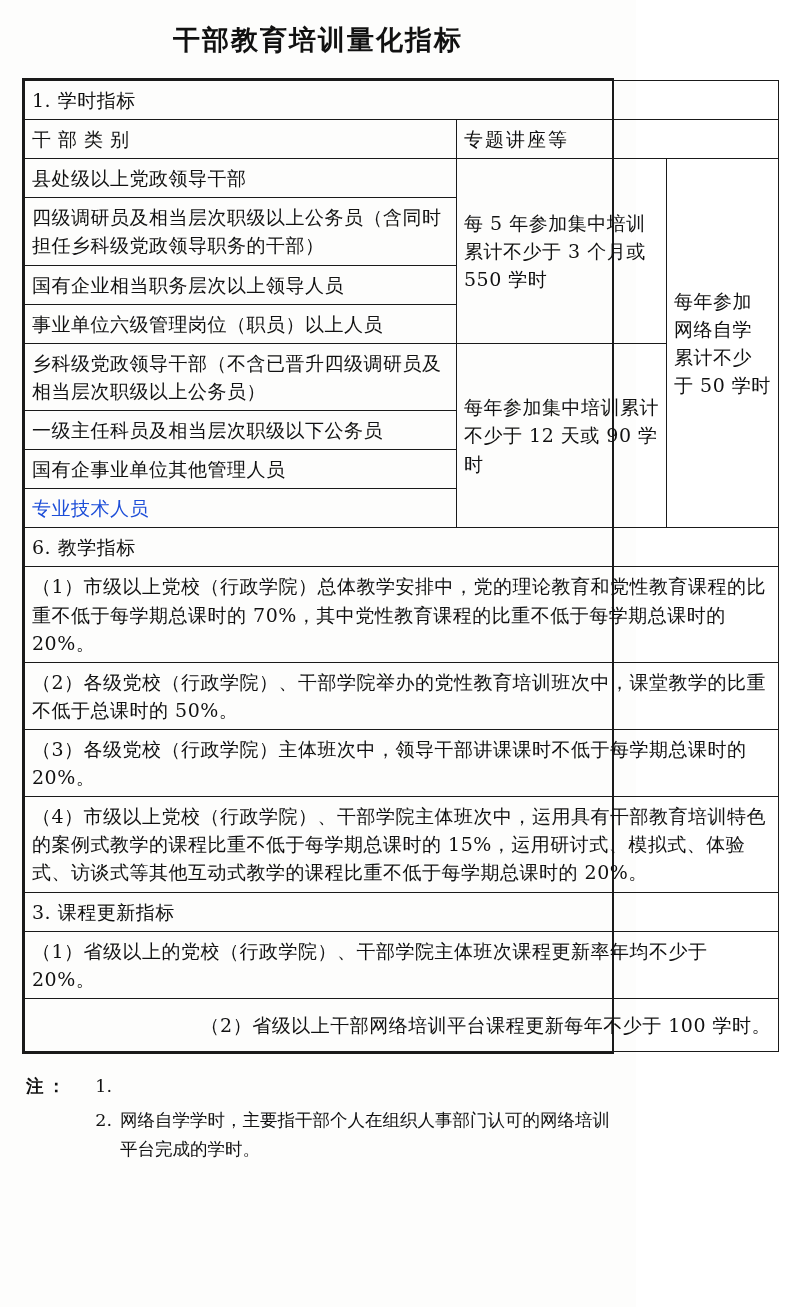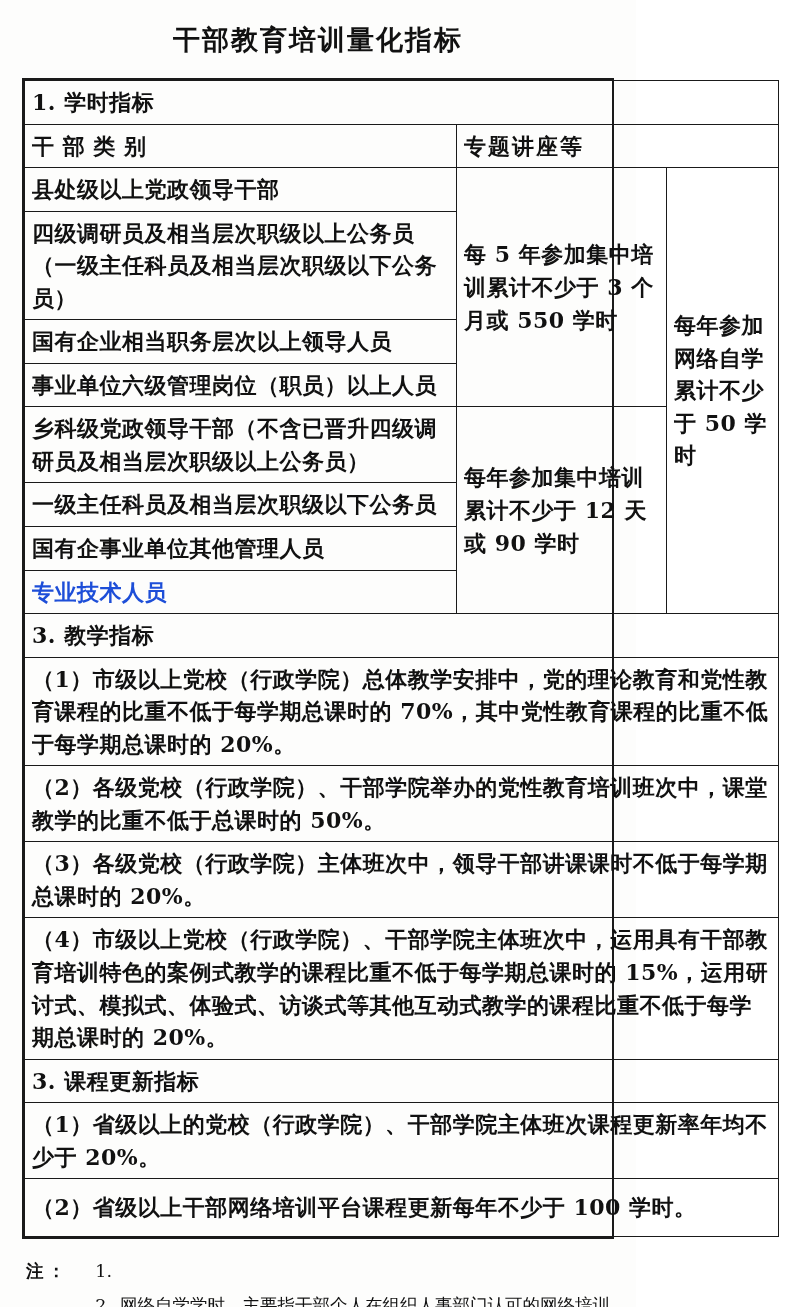--- a/index.html
+++ b/index.html
@@ -37,24 +37,24 @@
     border-bottom: 2px solid #1a1a1a;
   }
   table.main {
     width: 100%;
     border-collapse: collapse;
     table-layout: fixed;
   }
   table.main td, table.main th {
     border: 1px solid #1a1a1a;
     padding: 5px 7px;
-    font-size: 22px;
+    font-size: 19px;
     line-height: 1.48;
     vertical-align: middle;
-    font-weight: bold;
+    font-weight: normal;
     text-align: left;
     letter-spacing: 0.5px;
   }
   .section-head td {
     font-weight: bold;
     font-size: 18.5px;
     padding: 6px 8px;
     letter-spacing: 1px;
   }
   .col-head td {
@@ -135,21 +135,21 @@
           <td>干 部 类 别</td>
           <td colspan="2" style="letter-spacing:2px;">专题讲座等</td>
         </tr>
 
         <tr>
           <td>县处级以上党政领导干部</td>
           <td rowspan="4" class="center-cell">每 5 年参加集中培训累计不少于 3 个月或 550 学时</td>
           <td rowspan="8" class="center-cell">每年参加网络自学累计不少于 50 学时</td>
         </tr>
         <tr>
-          <td>四级调研员及相当层次职级以上公务员（一级主任科员及相当层次职级以下公务员）</td>
+          <td>四级调研员及相当层次职级以上公务员（含同时担任乡科级党政领导职务的干部）</td>
         </tr>
         <tr>
           <td>国有企业相当职务层次以上领导人员</td>
         </tr>
         <tr>
           <td>事业单位六级管理岗位（职员）以上人员</td>
         </tr>
 
         <tr>
           <td>乡科级党政领导干部（不含已晋升四级调研员及相当层次职级以上公务员）</td>
@@ -159,21 +159,21 @@
           <td>一级主任科员及相当层次职级以下公务员</td>
         </tr>
         <tr>
           <td>国有企事业单位其他管理人员</td>
         </tr>
         <tr>
           <td class="faint">专业技术人员</td>
         </tr>
 
         <tr class="section-head">
-          <td colspan="3">3. 教学指标</td>
+          <td colspan="3">6. 教学指标</td>
         </tr>
         <tr class="para">
           <td colspan="3">（1）市级以上党校（行政学院）总体教学安排中，党的理论教育和党性教育课程的比重不低于每学期总课时的 70%，其中党性教育课程的比重不低于每学期总课时的 20%。</td>
         </tr>
         <tr class="para">
           <td colspan="3">（2）各级党校（行政学院）、干部学院举办的党性教育培训班次中，课堂教学的比重不低于总课时的 50%。</td>
         </tr>
         <tr class="para">
           <td colspan="3">（3）各级党校（行政学院）主体班次中，领导干部讲课课时不低于每学期总课时的 20%。</td>
         </tr>
@@ -181,21 +181,21 @@
           <td colspan="3">（4）市级以上党校（行政学院）、干部学院主体班次中，运用具有干部教育培训特色的案例式教学的课程比重不低于每学期总课时的 15%，运用研讨式、模拟式、体验式、访谈式等其他互动式教学的课程比重不低于每学期总课时的 20%。</td>
         </tr>
 
         <tr class="section-head">
           <td colspan="3">3. 课程更新指标</td>
         </tr>
         <tr class="para">
           <td colspan="3">（1）省级以上的党校（行政学院）、干部学院主体班次课程更新率年均不少于 20%。</td>
         </tr>
         <tr class="para">
-          <td colspan="3" style="padding-top:12px;padding-bottom:12px;">（2）省级以上干部网络培训平台课程更新每年不少于 100 学时。</td>
+          <td colspan="3" style="padding-top:12px;padding-bottom:12px;text-align:right;">（2）省级以上干部网络培训平台课程更新每年不少于 100 学时。</td>
         </tr>
       </tbody>
     </table>
   </div>
 
   <div class="notes">
     <div class="note-row">
       <div class="note-label">注：</div>
       <div class="note-num">1.</div>
     </div>

